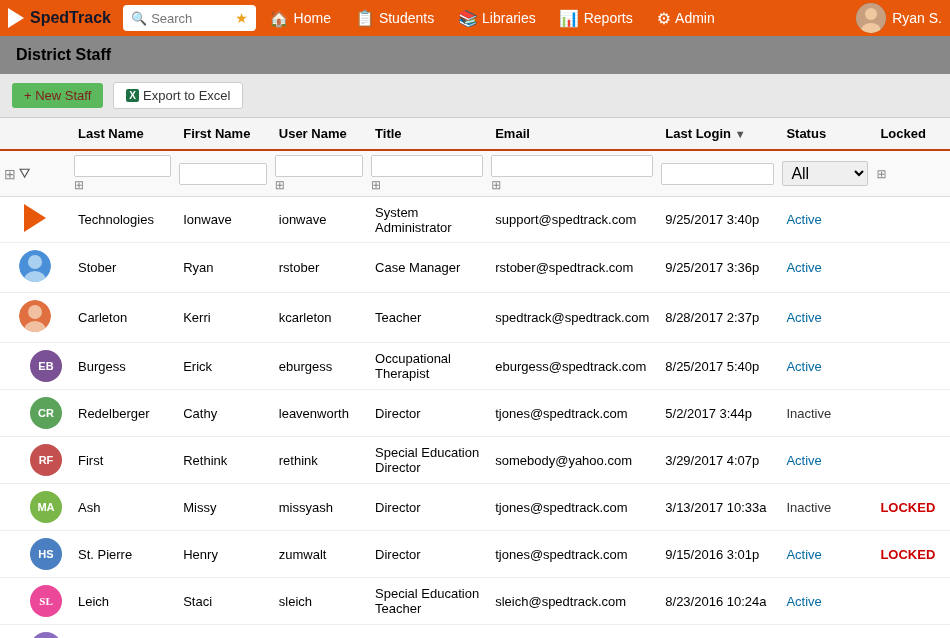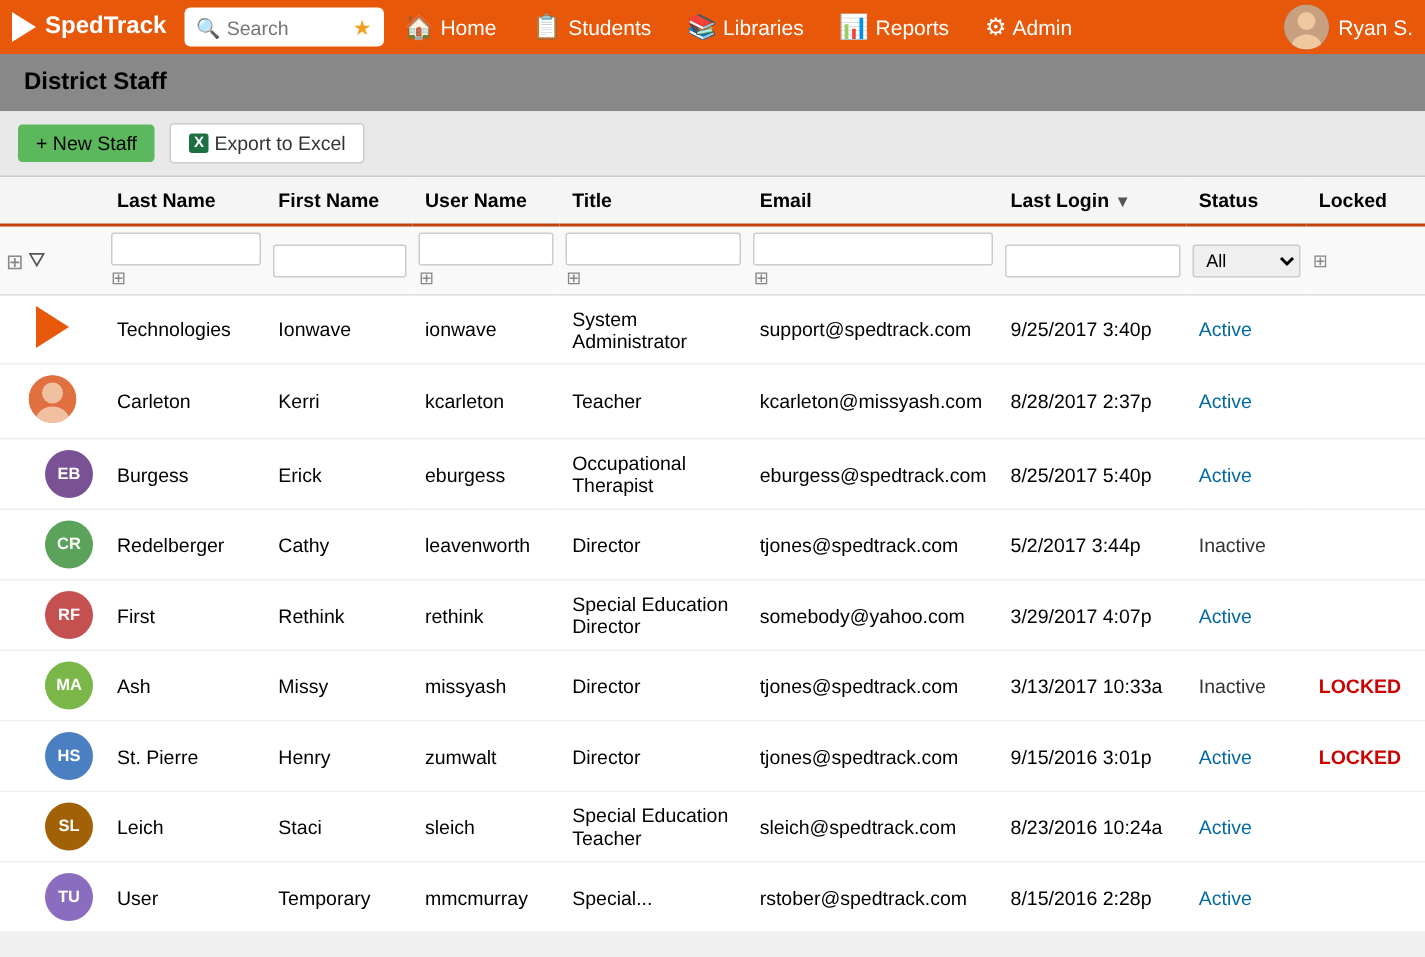--- a/index.html
+++ b/index.html
@@ -11,21 +11,21 @@
       height: 36px;
       display: flex;
       align-items: center;
       padding: 0 8px;
       gap: 4px;
     }
     .logo-area {
       display: flex;
       align-items: center;
       gap: 6px;
-      color: #ffffff;
+      color: #0f172a;
       font-weight: bold;
       font-size: 16px;
       margin-right: 8px;
     }
     .logo-triangle {
       width: 0; height: 0;
       border-top: 10px solid transparent;
       border-bottom: 10px solid transparent;
       border-left: 16px solid white;
     }
@@ -75,21 +75,21 @@
     .toolbar {
       background: #e8e8e8;
       padding: 8px 12px;
       display: flex;
       align-items: center;
       gap: 10px;
       border-bottom: 1px solid #ccc;
     }
     .btn-new-staff {
       background: #5cb85c;
-      color: #000000;
+      color: #7f1d1d;
       border: none;
       padding: 5px 12px;
       border-radius: 3px;
       cursor: pointer;
       font-size: 13px;
       display: flex;
       align-items: center;
       gap: 4px;
     }
     .btn-export {
@@ -155,21 +155,21 @@
     }
     .status-filter {
       display: flex;
       align-items: center;
       gap: 2px;
     }
     .status-select {
       border: 1px solid #ccc;
       border-radius: 2px;
       padding: 2px 4px;
-      font-size: 12px;
+      font-size: 16px;
     }
 
     
     tbody tr {
       border-bottom: 1px solid #eee;
     }
     tbody td {
       padding: 7px 8px;
       vertical-align: middle;
       font-size: 13px;
@@ -330,30 +330,47 @@
           <td>ionwave</td>
           <td>System Administrator</td>
           <td>support@spedtrack.com</td>
           <td>9/25/2017 3:40p</td>
           <td class="status-active">Active</td>
           <td></td>
         </tr>
         <tr>
           <td class="avatar-cell">
             <div><svg width="32" height="32" viewBox="0 0 32 32" xmlns="http://www.w3.org/2000/svg" style="border-radius:50%">
+      <circle cx="16" cy="16" r="16" fill="#4a90d9"></circle>
+      <circle cx="16" cy="12" r="7" fill="#aad0f0"></circle>
+      <ellipse cx="16" cy="30" rx="11" ry="9" fill="#aad0f0"></ellipse>
+    </svg></div>
+          </td>
+          <td>Stober</td>
+          <td>Ryan</td>
+          <td>rstober</td>
+          <td>Case Manager</td>
+          <td>rstober@spedtrack.com</td>
+          <td>9/25/2017 3:36p</td>
+          <td class="status-active">Active</td>
+          <td></td>
+        </tr>
+        <tr>
+          <td class="avatar-cell">
+            <div><svg width="32" height="32" viewBox="0 0 32 32" xmlns="http://www.w3.org/2000/svg" style="border-radius:50%">
       <circle cx="16" cy="16" r="16" fill="#e07040"></circle>
       <circle cx="16" cy="12" r="7" fill="#f0c0a0"></circle>
       <ellipse cx="16" cy="30" rx="11" ry="9" fill="#f0c0a0"></ellipse>
     </svg></div>
           </td>
           <td>Carleton</td>
           <td>Kerri</td>
           <td>kcarleton</td>
           <td>Teacher</td>
-          <td>kcarleton@missyash.com</td>
+          <td>spedtrack@spedtrack.com</td>
           <td>8/28/2017 2:37p</td>
           <td class="status-active">Active</td>
           <td></td>
         </tr>
         <tr>
           <td class="avatar-cell"><div class="avatar-circle" style="background: rgb(122, 81, 149);">EB</div></td>
           <td>Burgess</td>
           <td>Erick</td>
           <td>eburgess</td>
           <td>Occupational Therapist</td>
@@ -400,21 +417,21 @@
           <td>St. Pierre</td>
           <td>Henry</td>
           <td>zumwalt</td>
           <td>Director</td>
           <td>tjones@spedtrack.com</td>
           <td>9/15/2016 3:01p</td>
           <td class="status-active">Active</td>
           <td class="locked-text">LOCKED</td>
         </tr>
         <tr>
-          <td class="avatar-cell"><div class="avatar-circle" style="background: #a16207;">SL</div></td>
+          <td class="avatar-cell"><div class="avatar-circle" style="background: #ec4899; font-family: Liberation Serif, serif;">SL</div></td>
           <td>Leich</td>
           <td>Staci</td>
           <td>sleich</td>
           <td>Special Education Teacher</td>
           <td>sleich@spedtrack.com</td>
           <td>8/23/2016 10:24a</td>
           <td class="status-active">Active</td>
           <td></td>
         </tr>
         <tr>

